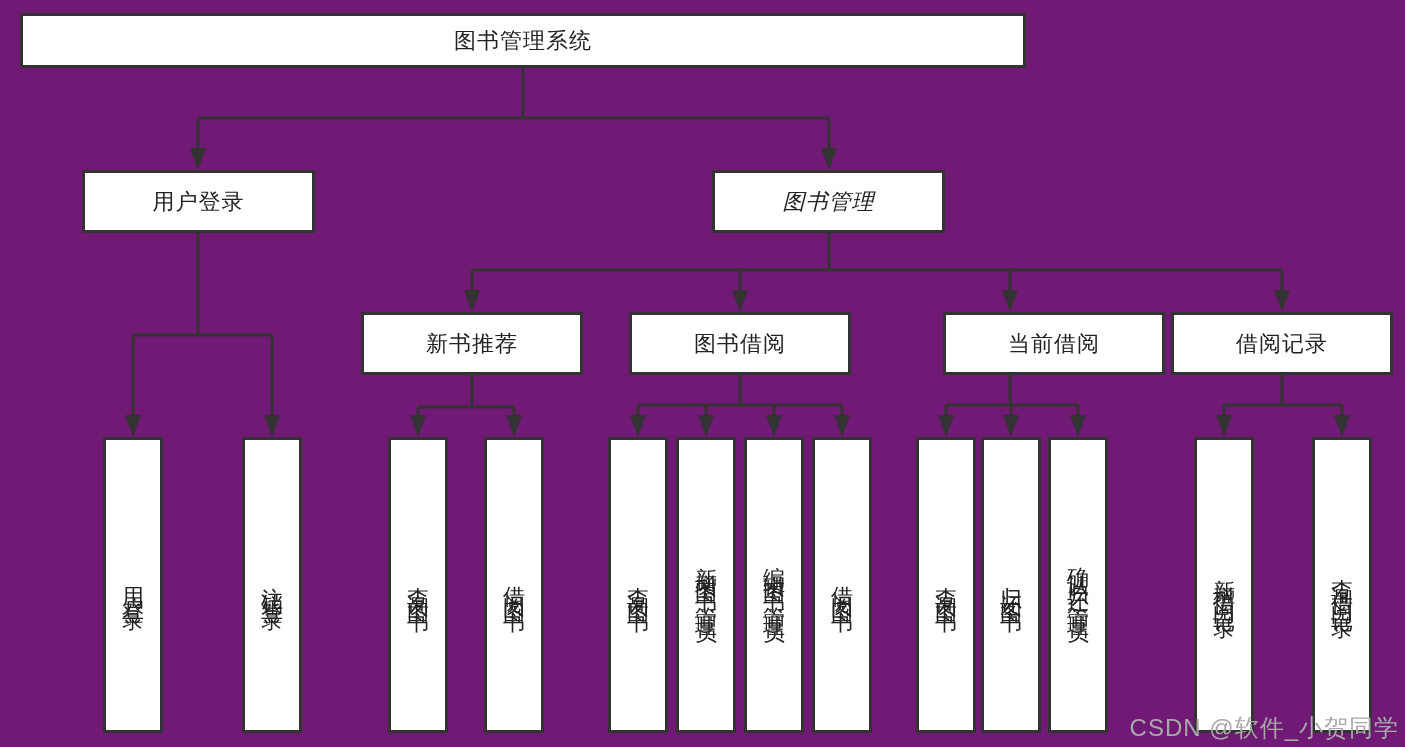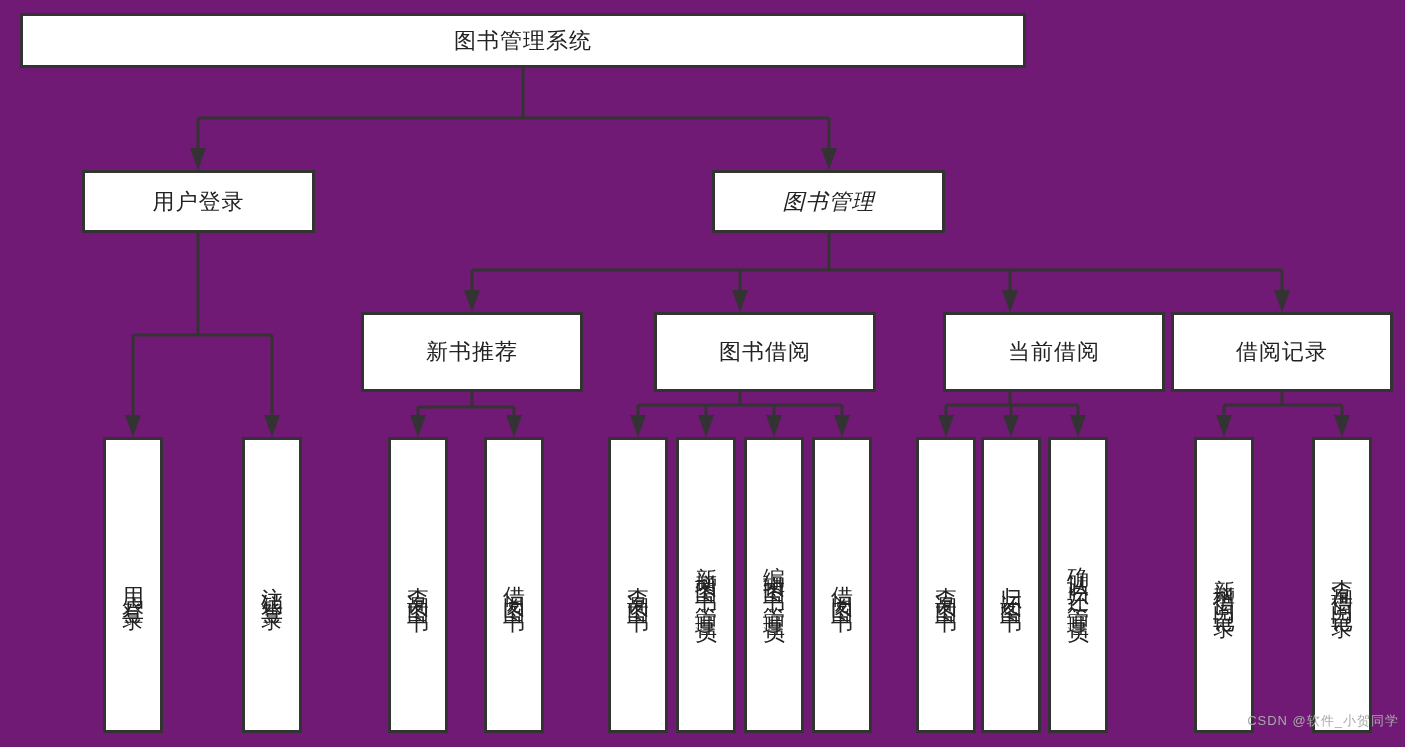--- a/index.html
+++ b/index.html
@@ -19,41 +19,41 @@
     box-sizing:border-box;
     border:3px solid #333;
     background:#fff;
     display:flex;align-items:center;justify-content:center;
     font-size:22px;
     letter-spacing:1px;
     white-space:nowrap;
   }
   .node.root{left:20px;top:13px;width:1006px;height:55px;}
   .node.lvl2{top:170px;width:233px;height:63px;}
-  .node.lvl3{top:312px;width:222px;height:80px;font-family:Liberation Serif, serif;}
+  .node.lvl3{top:312px;width:222px;height:63px;font-family:Liberation Serif, serif;}
   .leaf{
     position:absolute;
     top:437px;width:60px;height:296px;
     box-sizing:border-box;
     border:3px solid #333;
     background:#fff;
     display:flex;align-items:center;justify-content:center;
   }
   .leaf .vtext{
     writing-mode:vertical-rl;
     text-orientation:mixed;
     font-size:22px;
     letter-spacing:8px;
     line-height:1;
     white-space:nowrap;
   }
   .watermark{
     position:absolute;
     right:6px;top:712px;
-    font-size:13px;
+    font-size:24px;
     color:#a9a9a9;
     letter-spacing:1px;
     white-space:nowrap;
   }
 </style>
 </head>
 <body>
 
 <div class="canvas">
 
@@ -132,21 +132,21 @@
         <polygon points="1334,415 1350,415 1342,437"></polygon>
     </g>
   </svg>
 
   <div class="node root">图书管理系统</div>
 
   <div class="node lvl2" style="left:82px;">用户登录</div>
   <div class="node lvl2" style="left:712px;font-style:italic;">图书管理</div>
 
   <div class="node lvl3" style="left:361px;">新书推荐</div>
-  <div class="node lvl3" style="left:654px;">图书借阅</div>
+  <div class="node lvl3" style="left:629px;">图书借阅</div>
   <div class="node lvl3" style="left:899px;margin-left:44px;">当前借阅</div>
   <div class="node lvl3" style="left:1171px;">借阅记录</div>
 
   <div class="leaf" style="left:103px;">
     <span class="vtext">用户登录</span>
   </div>
   <div class="leaf" style="left:242px;">
     <span class="vtext">注销登录</span>
   </div>
 

